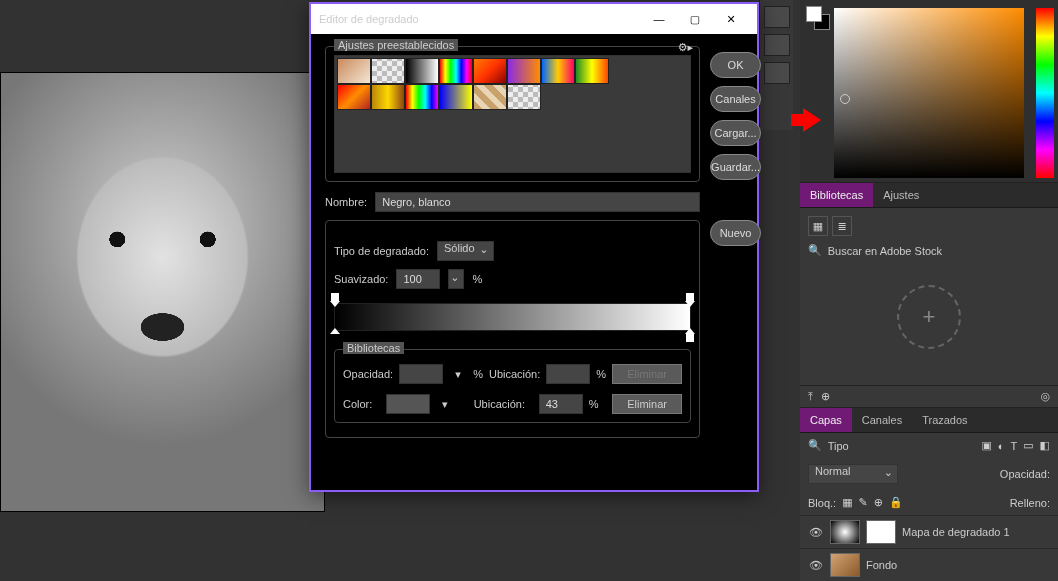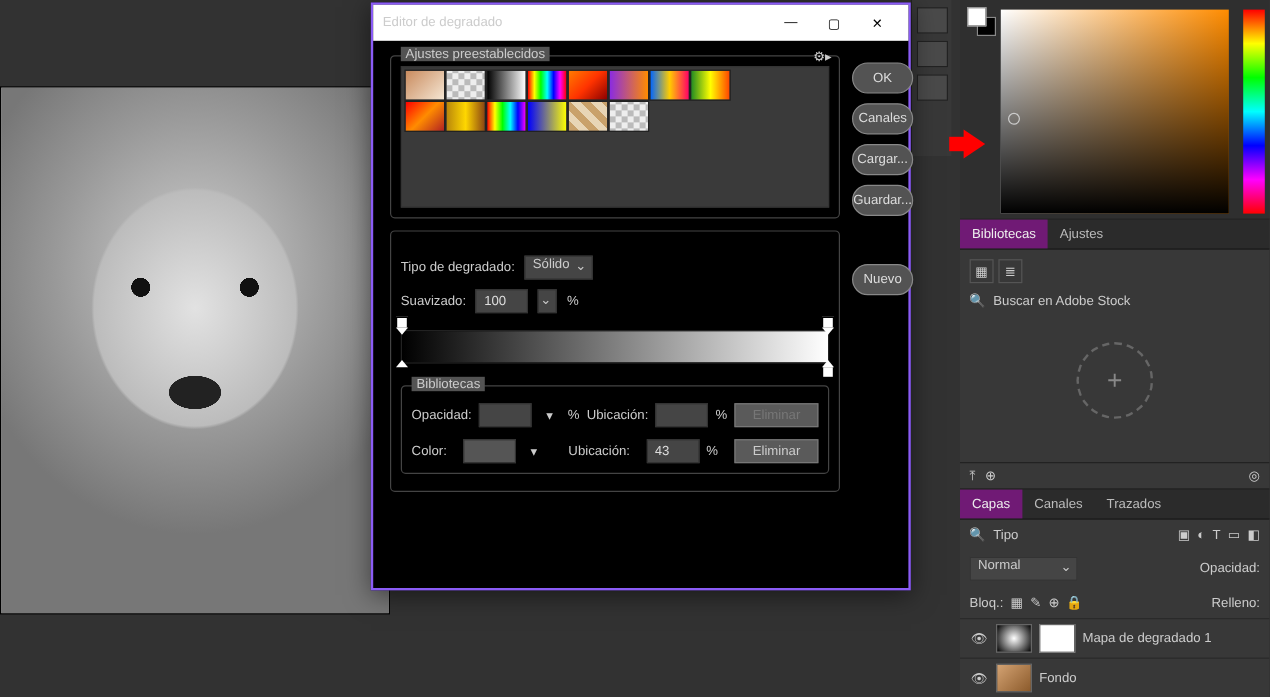--- a/index.html
+++ b/index.html
@@ -111,20 +111,24 @@
             <div class="swatch" style="background: linear-gradient(90deg, rgb(0, 102, 255), rgb(255, 204, 0), rgb(255, 0, 102));"></div>
             <div class="swatch" style="background: linear-gradient(90deg, rgb(34, 139, 34), rgb(255, 255, 0), rgb(255, 69, 0));"></div>
             <div class="swatch" style="background: linear-gradient(135deg, rgb(255, 0, 0), rgb(255, 140, 0), rgb(178, 34, 34));"></div>
             <div class="swatch" style="background: linear-gradient(90deg, rgb(184, 134, 11), rgb(255, 215, 0), rgb(139, 69, 19));"></div>
             <div class="swatch" style="background: linear-gradient(90deg, rgb(255, 0, 0), rgb(255, 255, 0), rgb(0, 255, 0), rgb(0, 255, 255), rgb(0, 0, 255), rgb(255, 0, 255));"></div>
             <div class="swatch" style="background: linear-gradient(90deg, rgb(0, 0, 255), rgb(255, 255, 0));"></div>
             <div class="swatch" style="background: repeating-linear-gradient(45deg, rgb(201, 161, 106) 0px, rgb(201, 161, 106) 6px, rgb(232, 213, 181) 6px, rgb(232, 213, 181) 12px);"></div>
             <div class="swatch" style="background: repeating-conic-gradient(rgb(187, 187, 187) 0deg, rgb(187, 187, 187) 25%, rgb(238, 238, 238) 0deg, rgb(238, 238, 238) 50%) 0px center / 10px 10px;"></div>
           </div>
       </div>
+      <div class="row">
+        <span class="label">Nombre:</span>
+        <input class="input" style="flex: 1 1 0%;" value="Negro, blanco">
+      </div>
       <div class="fieldset" style="padding-bottom:14px">
         <div class="row" style="margin-top:12px">
           <span class="label">Tipo de degradado:</span>
           <div class="select"><span>Sólido</span></div>
         </div>
         <div class="row">
           <span class="label">Suavizado:</span>
           <input class="input sm" value="100" style="">
           <div class="select" style="width:16px;padding:0"></div>
           <span>%</span>

